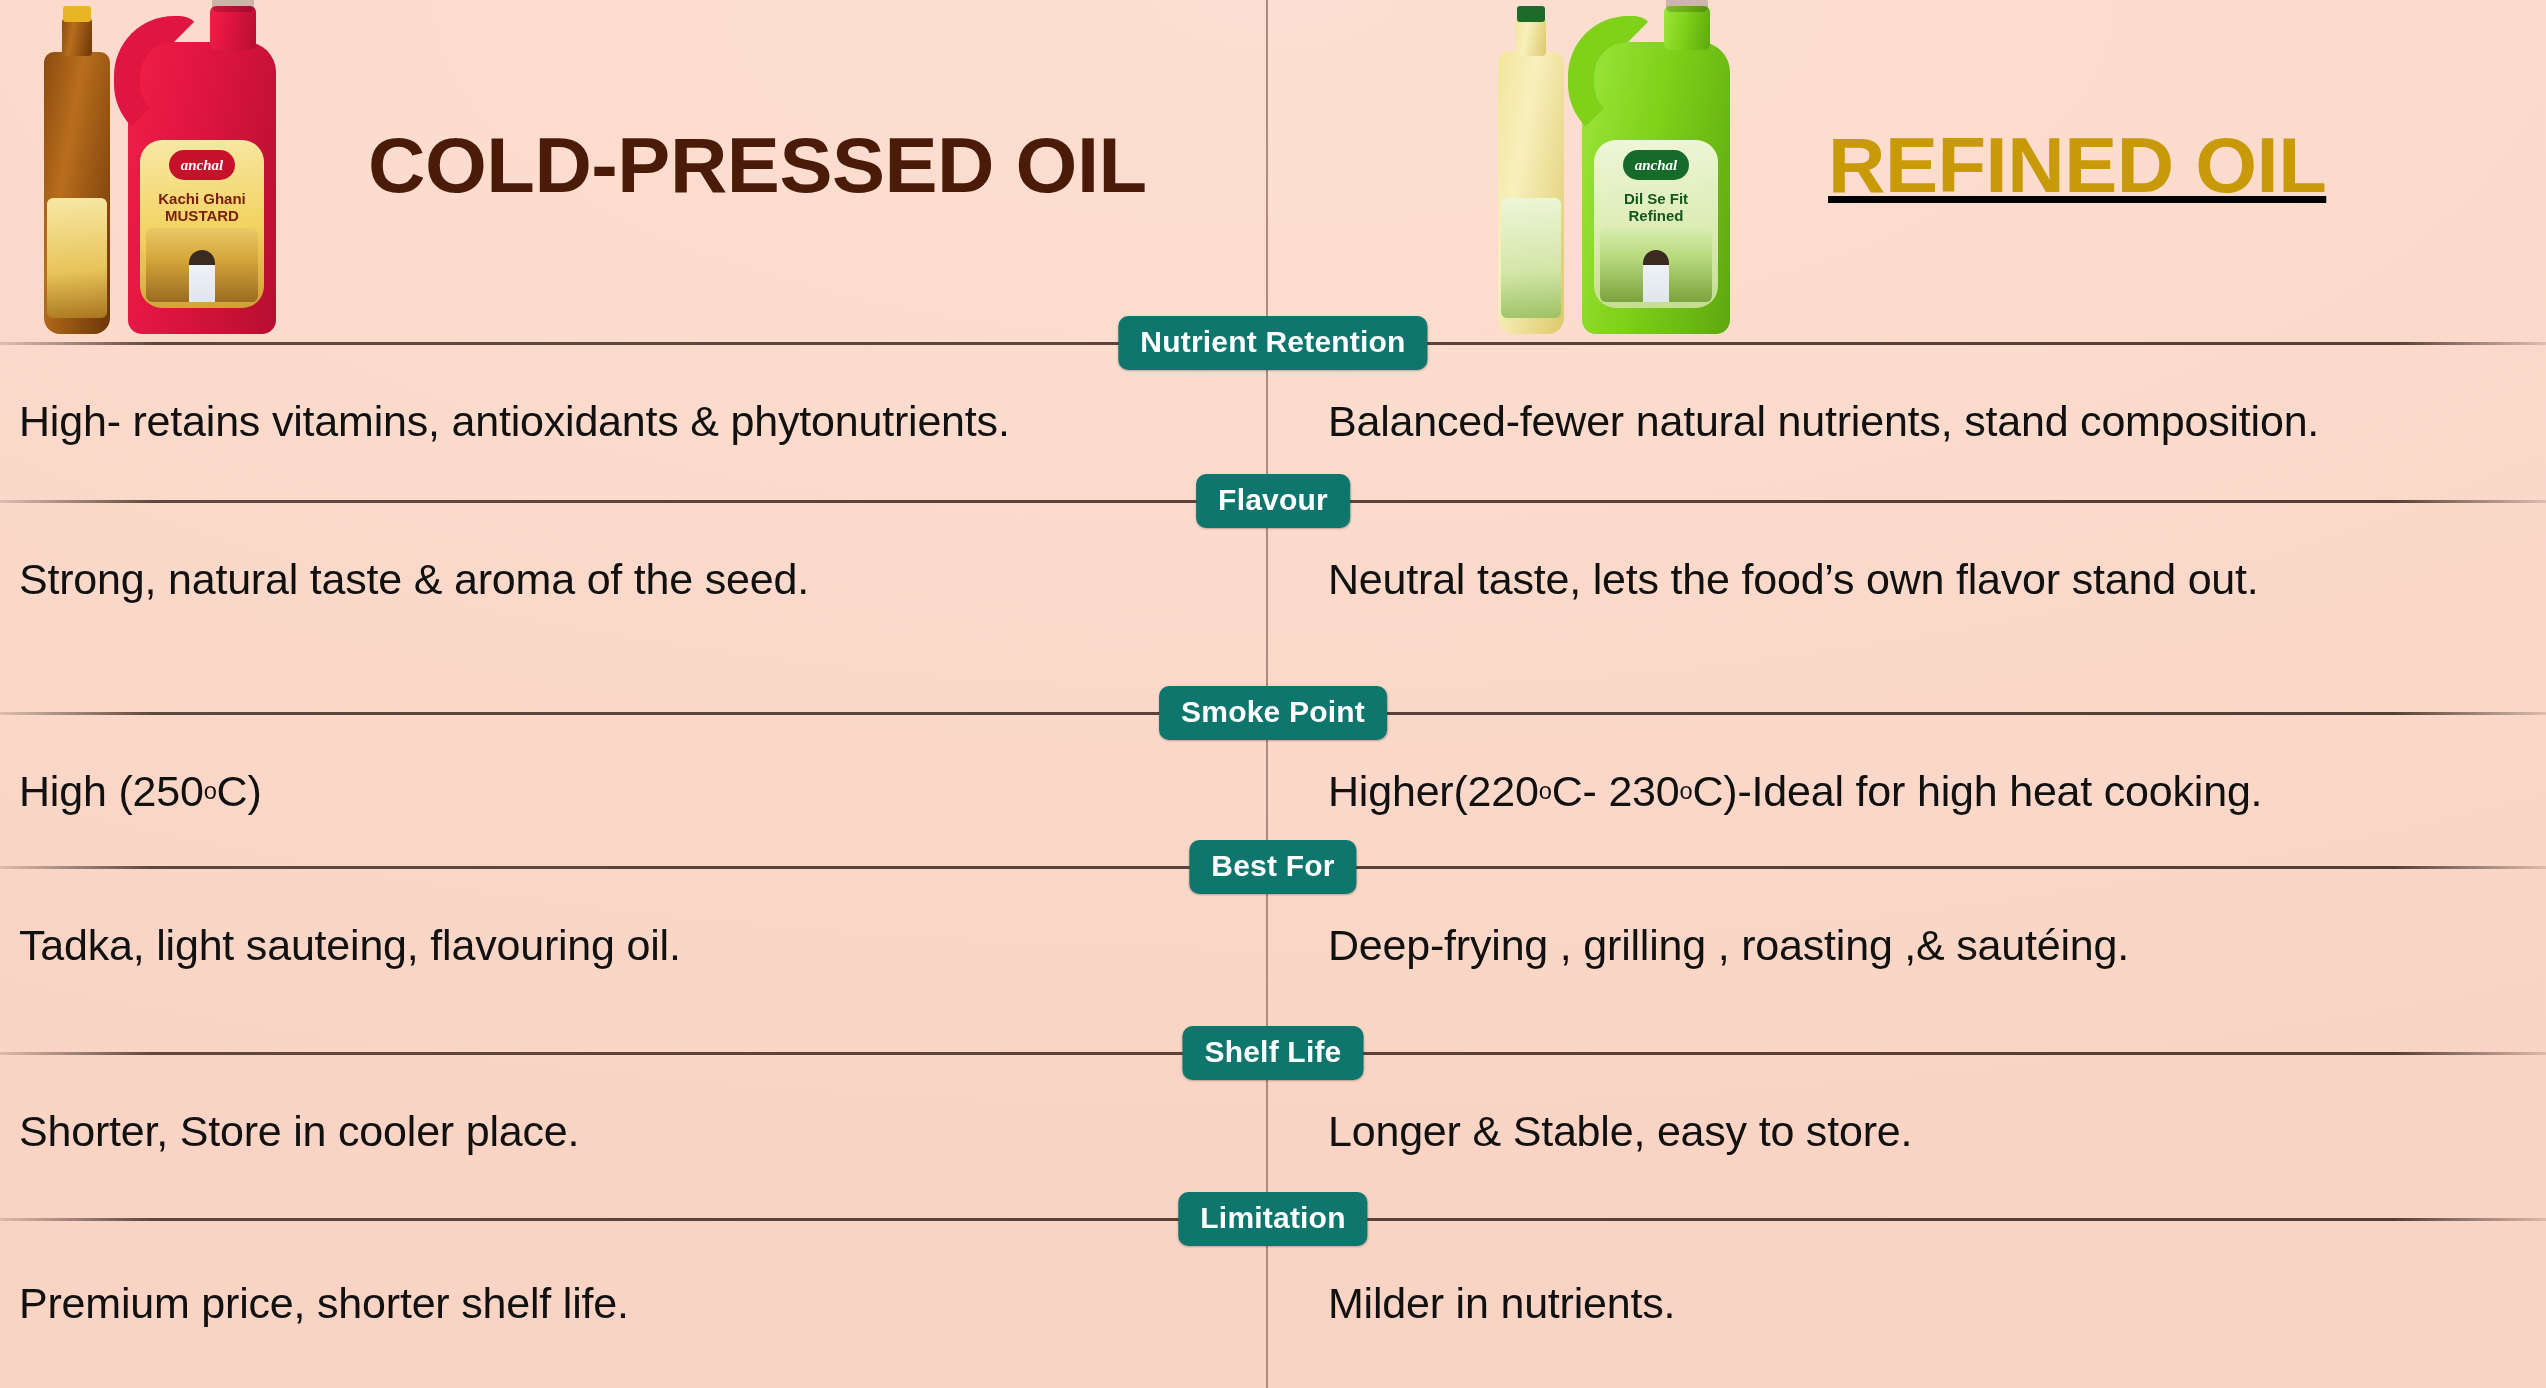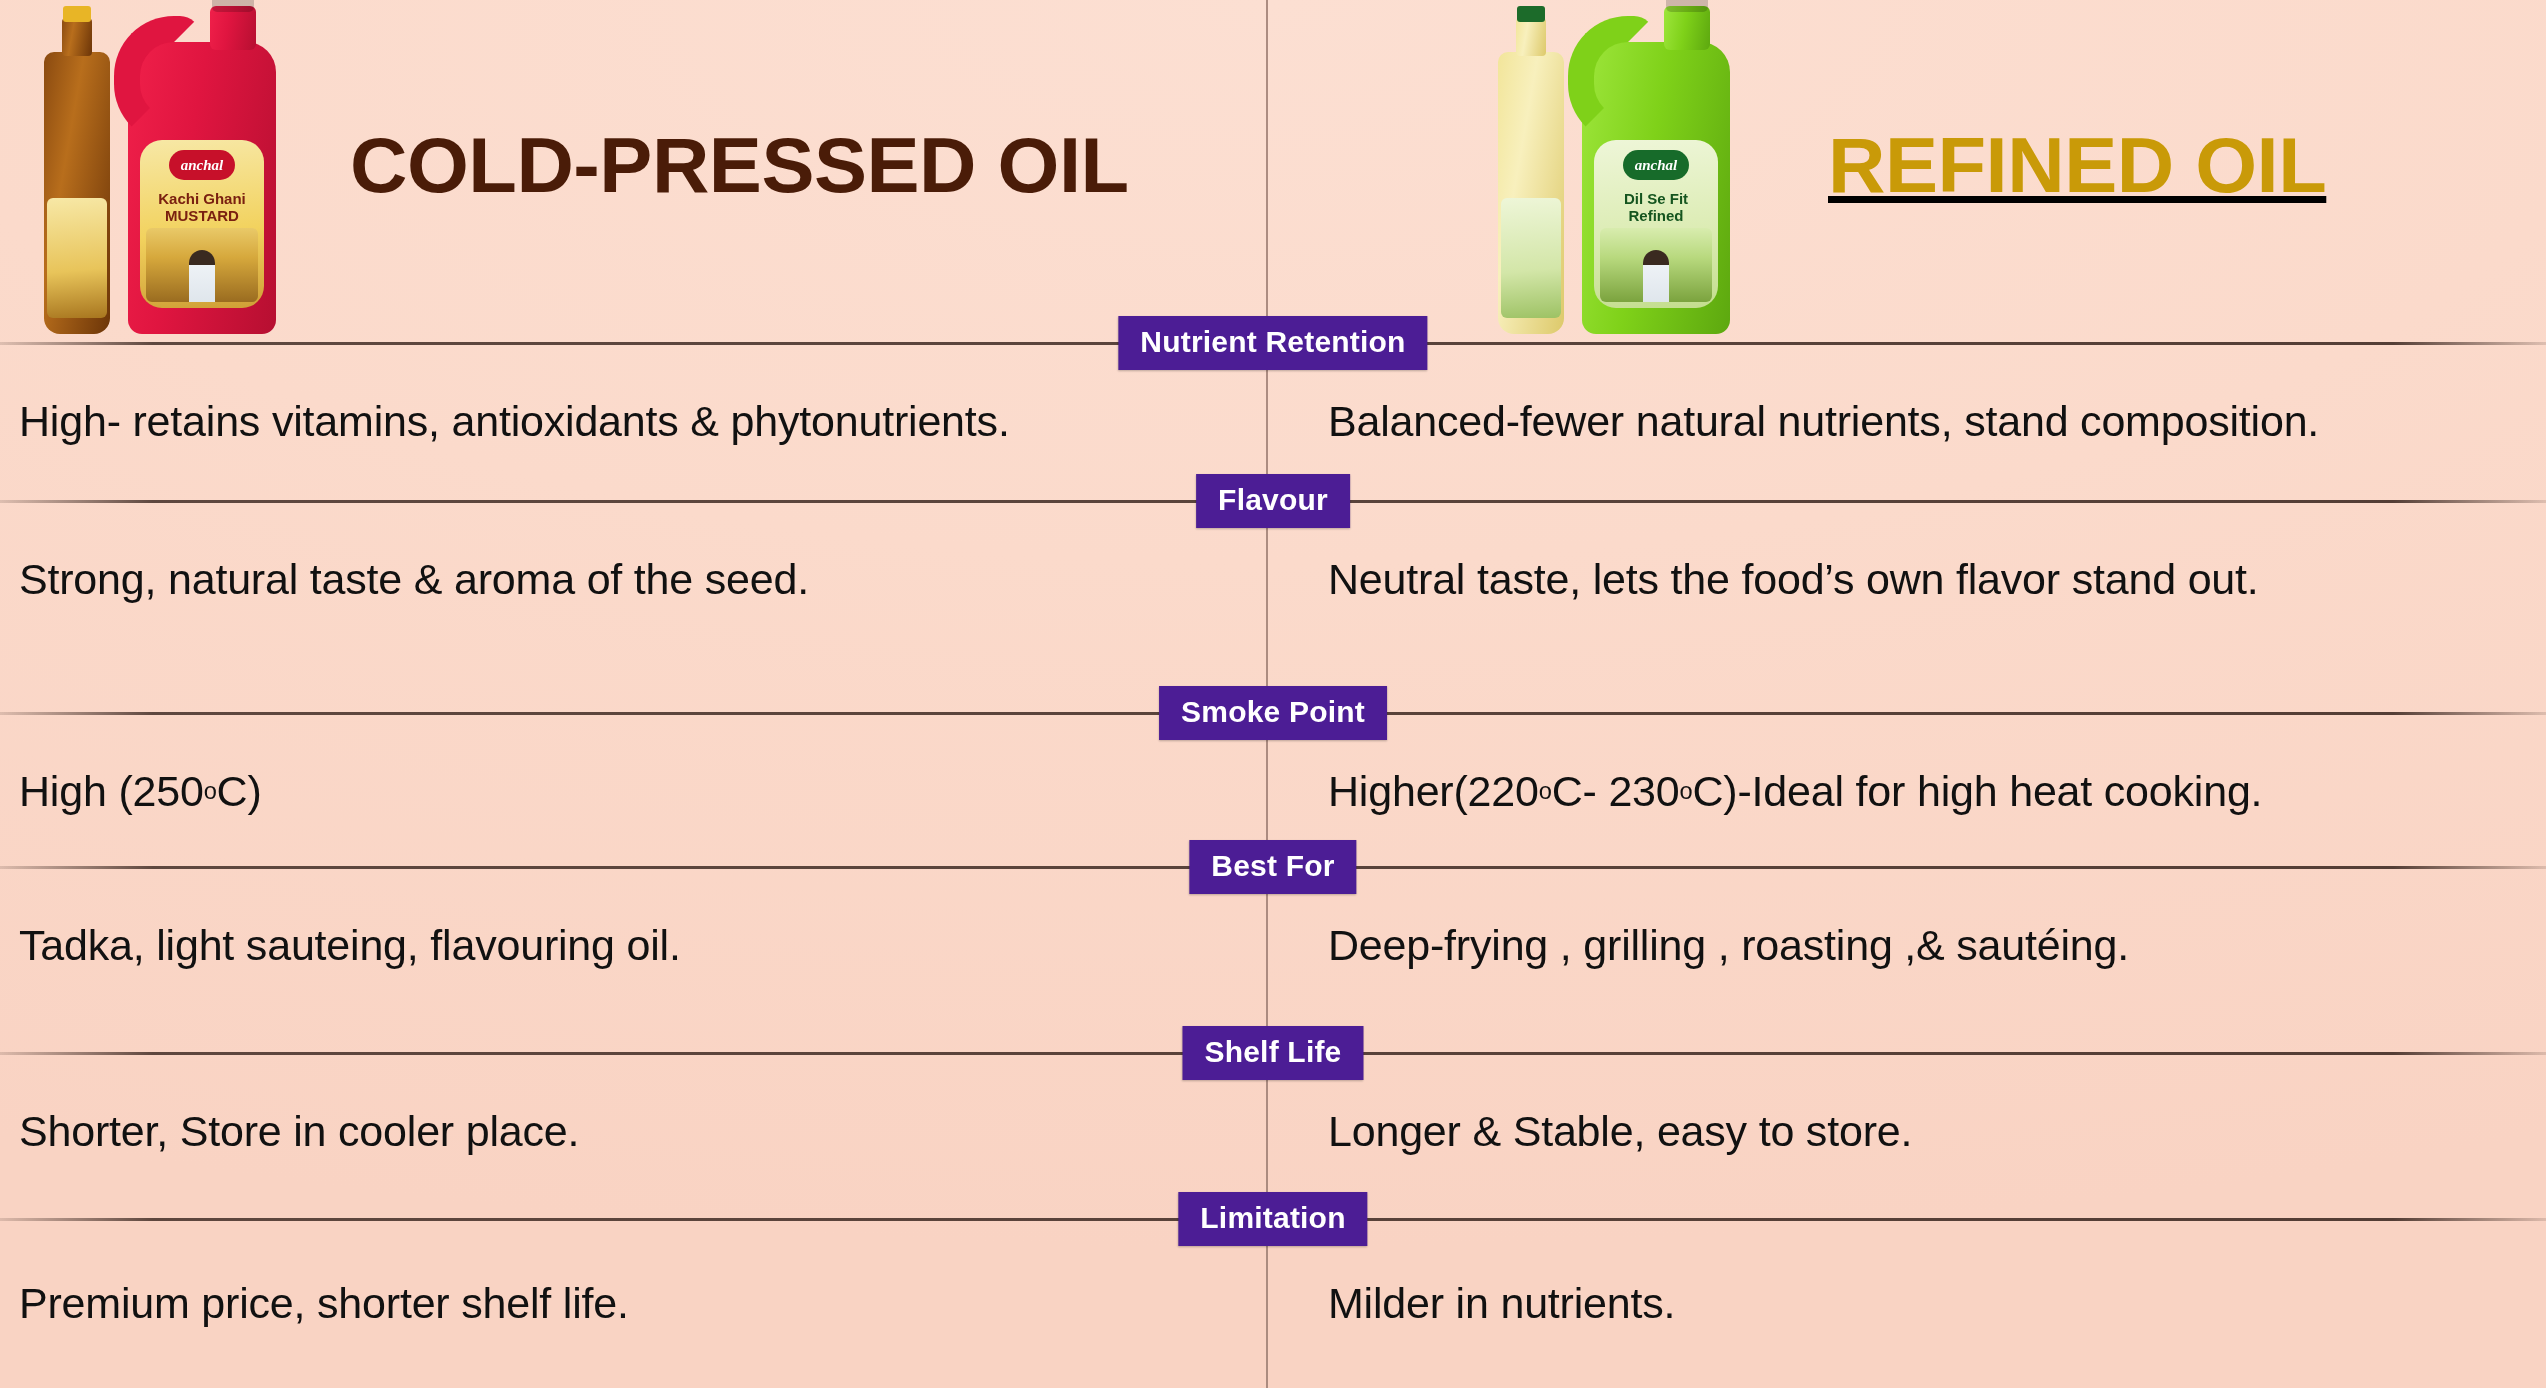--- a/index.html
+++ b/index.html
@@ -35,21 +35,21 @@
     left:0; top:0; right:0;
     height:330px;
   }
   .header-half {
     position:absolute;
     top:0;
     height:330px;
     display:flex;
     align-items:center;
   }
-  .header-half.left  { left:0;      width:1266px; }
+  .header-half.left  { left:0;      width:1266px;padding-left:18px; }
   .header-half.right { left:1208px; width:1266px;text-decoration:underline; }
 
   .title {
     font-weight:800;
     font-size:78px;
     letter-spacing:-0.5px;
     white-space:nowrap;
     font-family:"Liberation Sans", sans-serif;
     transform:scaleX(1.02);
     transform-origin:left center;
@@ -162,30 +162,31 @@
     left:0; right:0;
     top:0;
     height:3px;
     background:linear-gradient(90deg, rgba(60,40,32,.15) 0%, rgba(55,35,28,.80) 6%, rgba(55,35,28,.85) 94%, rgba(60,40,32,.15) 100%);
   }
   .badge {
     position:absolute;
     left:50%;
     transform:translate(-50%,-50%);
     top:1px;
-    background:#4c1d95;
+    background:#0f766e;
     color:#ffffff;
     font-weight:800;
     font-size:30px;
     line-height:1;
     padding:11px 22px 13px;
     white-space:nowrap;
     letter-spacing:.2px;
     box-shadow:0 1px 2px rgba(0,0,0,.25);
     z-index:4;
+    border-radius:10px;
   }
   .cells {
     position:absolute;
     left:0; right:0;
     top:0;
     height:100%;
   }
   .cell {
     position:absolute;
     top:0;

